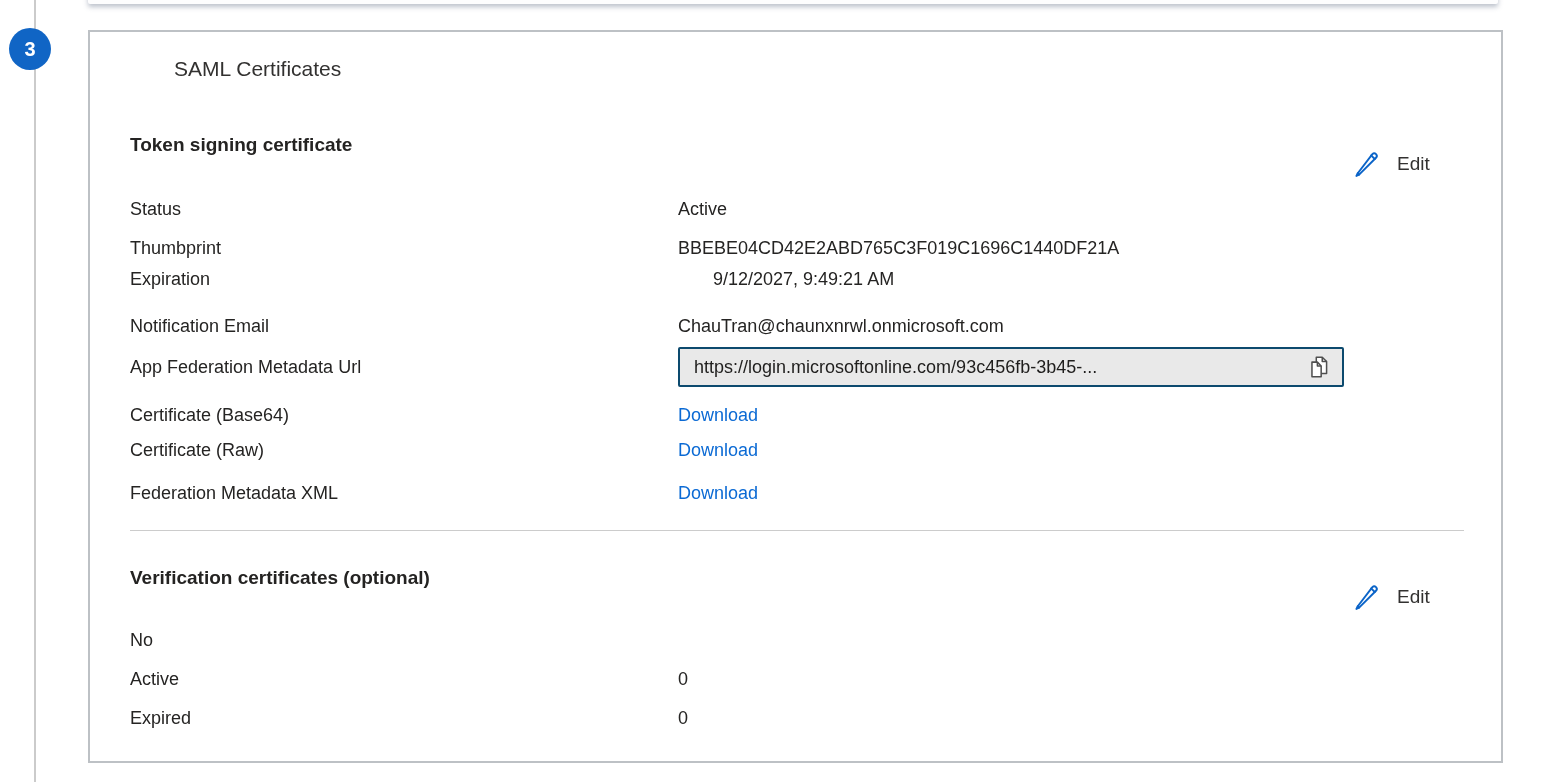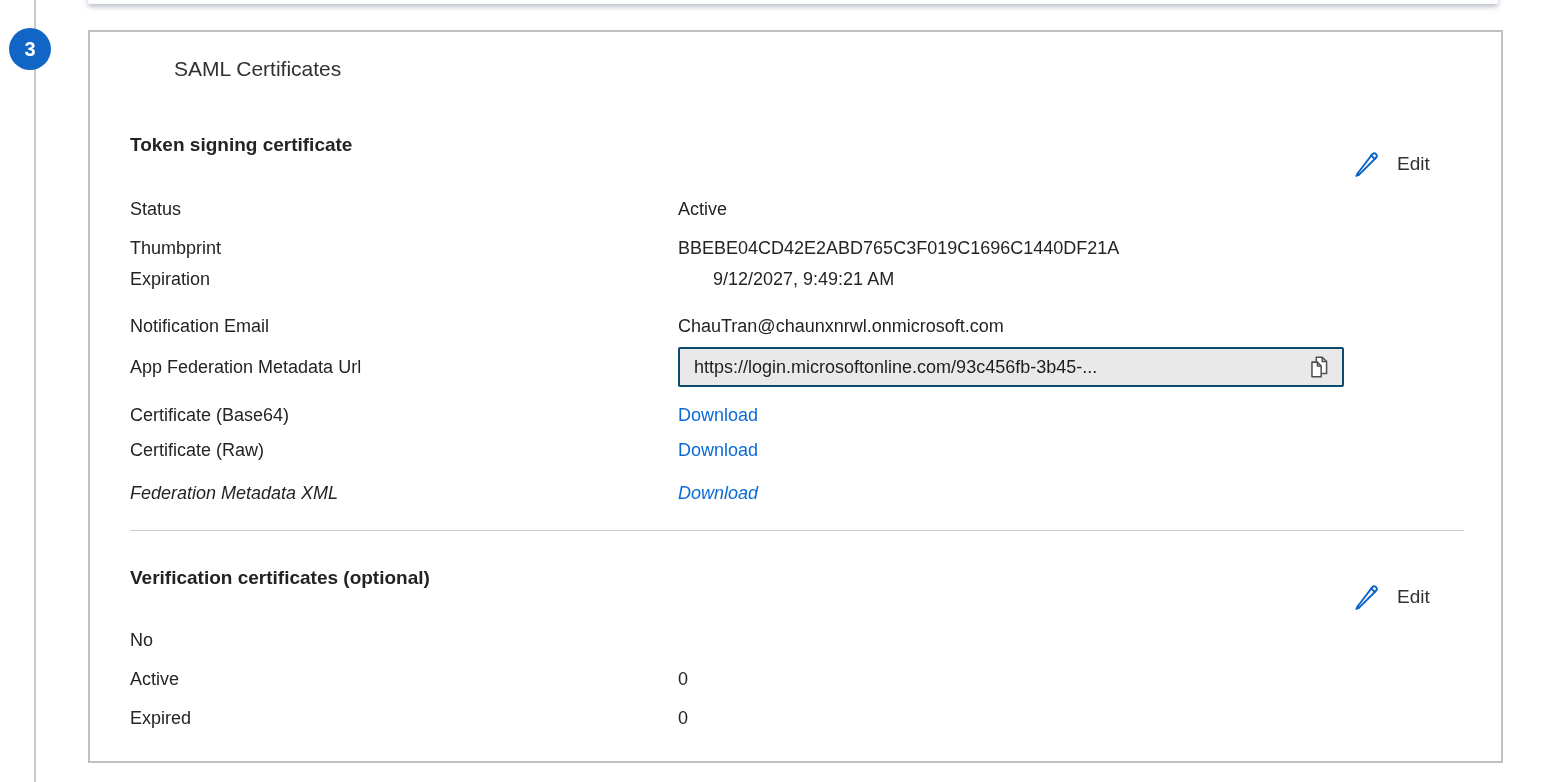--- a/index.html
+++ b/index.html
@@ -77,21 +77,21 @@
     font-size: 18px; line-height: 26px; color: #252423; margin-top: 12px;
   }
   .row .lbl { width: 548px; flex: 0 0 548px; }
   .r0 { top: 152px; }
   .r1 { top: 191px; }
   .r2 { top: 222px; gap: 35px; }
   .r3 { top: 269px; }
   .r-url { top: 303px; height: 40px; align-items: center; }
   .rd0 { top: 358px; }
   .rd1 { top: 393px; }
-  .rd2 { top: 436px; font-style: italic; }
+  .rd2 { top: 436px; }
   .rv0 { top: 583px; }
   .rv1 { top: 622px; }
   .rv2 { top: 661px; }
 
   .url-field {
     width: 666px; height: 40px;
     background: #e9e9e9;
     border: 2px solid #0c4a6e;
     border-radius: 2px;
     display: flex; align-items: center;

